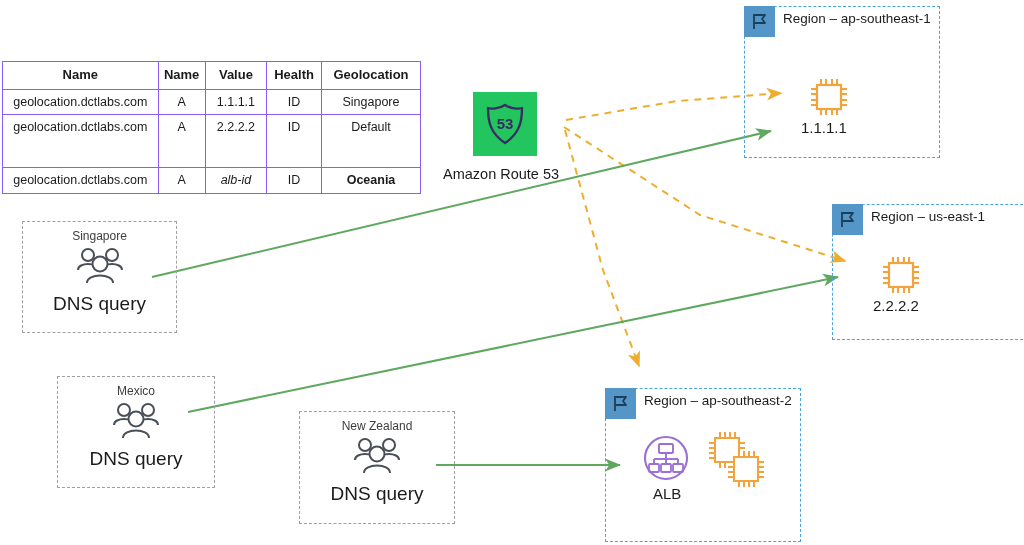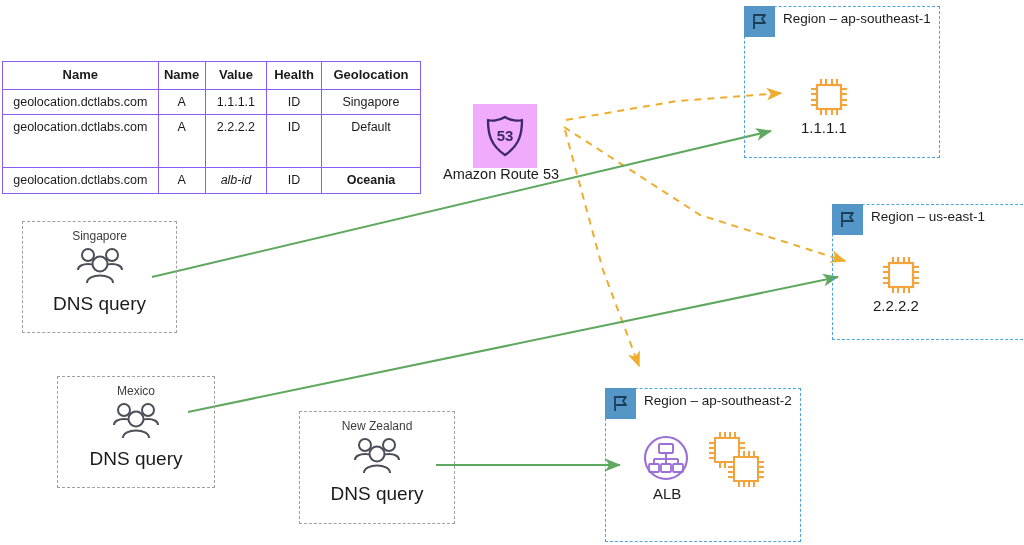--- a/index.html
+++ b/index.html
@@ -65,22 +65,22 @@
     z-index:2;
     display:flex;flex-direction:column;align-items:center;
   }
   .client .ctitle{font-size:12px;color:#3d3d3d;margin-top:7px;}
   .client .users{margin-top:3px;}
   .client .cquery{font-size:19px;color:#1b1b1b;margin-top:3px;}
 
   
   .r53-icon{
     position:absolute;left:473px;top:92px;width:64px;height:64px;
-    background:#f0abfc;z-index:3;
-    display:flex;align-items:center;justify-content:center;margin-top:12px;
+    background:#22c55e;z-index:3;
+    display:flex;align-items:center;justify-content:center;
   }
   .r53-label{
     position:absolute;left:443px;top:166px;
     font-size:14.5px;color:#1b1b1b;white-space:nowrap;z-index:3;
   }
   .hc-label{
     position:absolute;left:557px;top:47px;width:158px;
     text-align:center;font-size:15px;color:#1b1b1b;line-height:1.25;z-index:3;
   }
 

